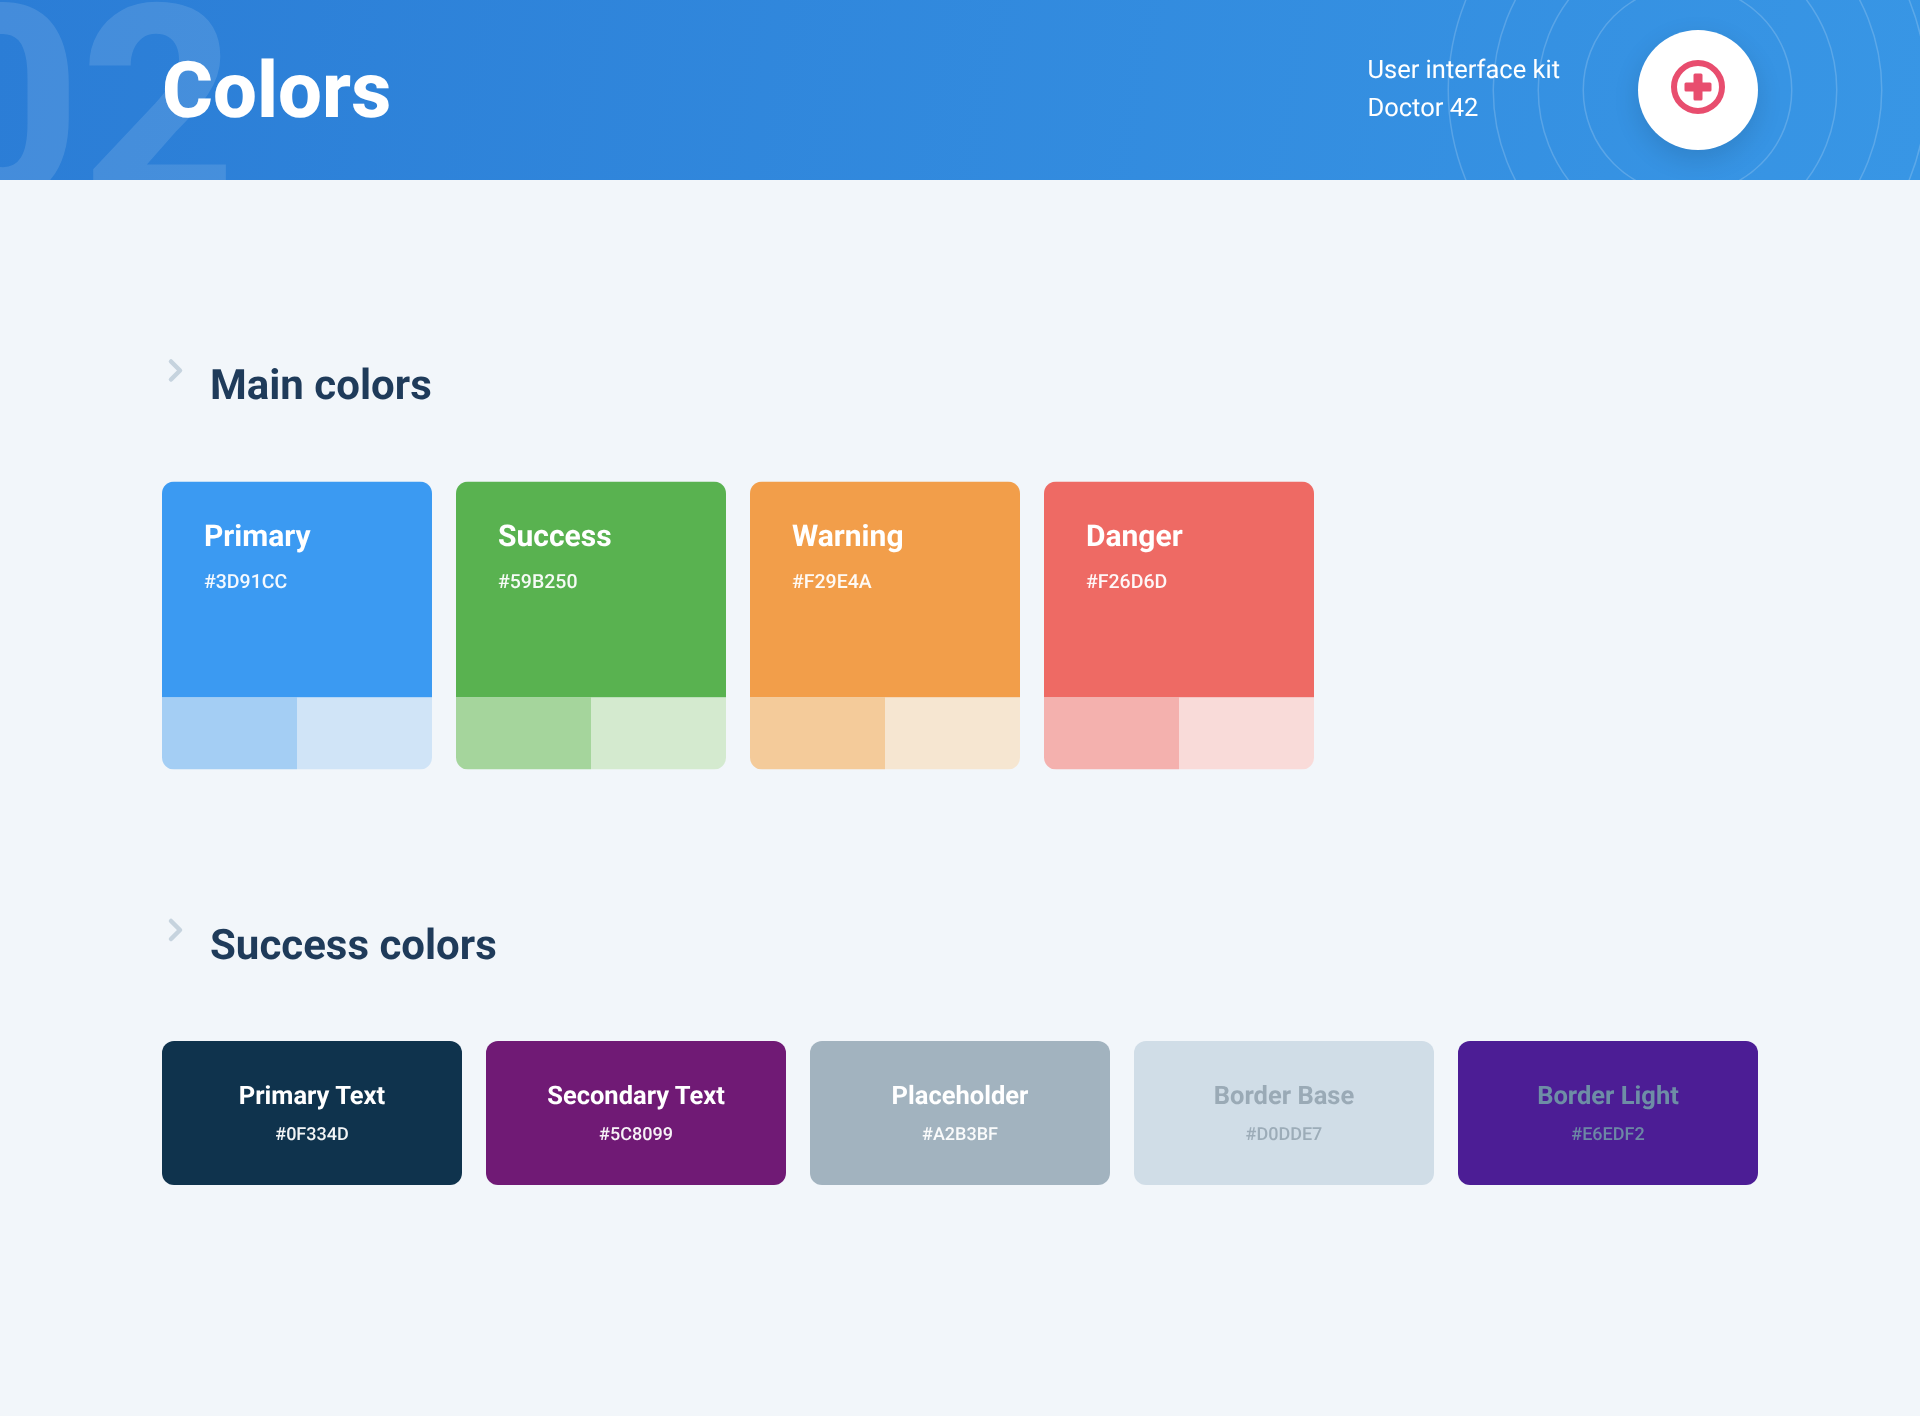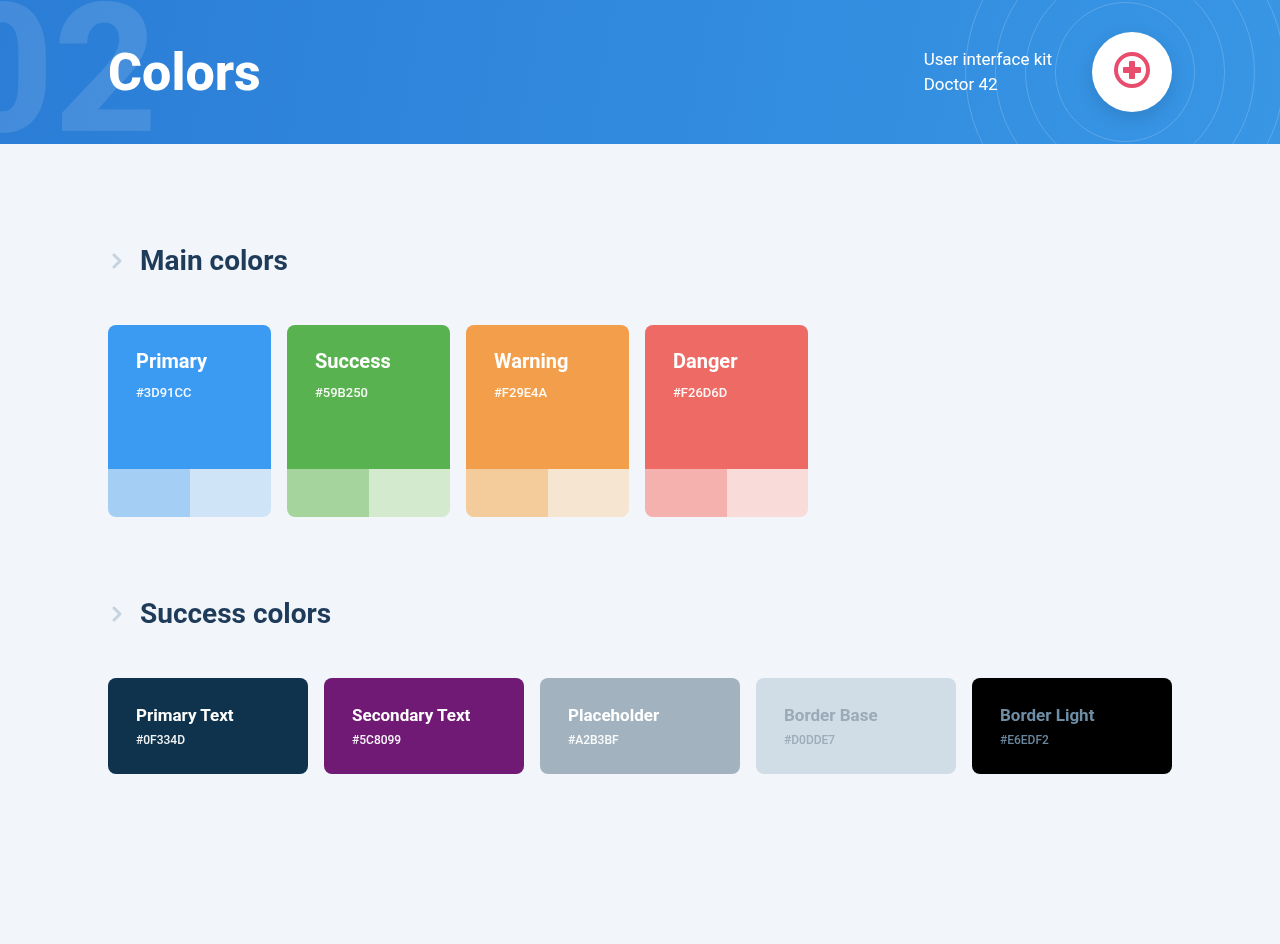--- a/index.html
+++ b/index.html
@@ -4,21 +4,21 @@
   <style>
     * { margin: 0; padding: 0; box-sizing: border-box; }
     body {
       font-family: -apple-system, BlinkMacSystemFont, "Segoe UI", Roboto, sans-serif;
       background: #f2f6fa;
       width: 1280px;
       height: 944px;
       overflow: hidden;
     }
     .header {
-      height: 144px;
+      height: 120px;
       background: linear-gradient(100deg, #2b7dd6 0%, #3896e5 100%);
       position: relative;
       overflow: hidden;
       display: flex;
       align-items: center;
       padding: 0 108px;
       justify-content: space-between;
     }
     .header::before {
       content: "02";
@@ -48,21 +48,21 @@
     .page-title {
       color: #fff;
       font-size: 52px;
       font-weight: 800;
       position: relative;
       z-index: 2;
     }
     .header-right {
       display: flex;
       align-items: center;
-      gap: 40px;
+      gap: 52px;
       position: relative;
       z-index: 2;
       justify-content: center;
     }
     .meta { color: #fff; font-size: 17px; line-height: 1.5; text-align: left; }
     .logo-badge {
       width: 80px; height: 80px;
       background: #fff;
       border-radius: 50%;
       display: flex;
@@ -80,24 +80,25 @@
     }
     .chevron {
       width: 18px; height: 18px;
       flex-shrink: 0;
     }
     .chevron svg { display: block; }
     .section-title {
       font-size: 28px;
       font-weight: 700;
       color: #1f3b5a;
+      margin-top: 20px;
     }
     .swatches { display: flex; gap: 16px; }
     .swatch {
-      width: 163px;
+      width: 180px;
       border-radius: 8px;
       overflow: hidden;
       display: flex;
       flex-direction: column;
     }
     .swatch-main {
       padding: 24px 28px;
       height: 144px;
       color: #fff;
       display: flex;
@@ -109,20 +110,21 @@
     .swatch-sub { display: flex; height: 48px; }
     .swatch-sub div { flex: 1; }
     .swatch2 {
       width: 200px;
       height: 96px;
       border-radius: 8px;
       padding: 32px 28px;
       display: flex;
       flex-direction: column;
       justify-content: center;
+      align-items: center;
     }
     .swatch2 .swatch-name { font-size: 17px; font-weight: 700; margin-bottom: 8px; }
     .swatch2 .swatch-hex { font-size: 12px; font-weight: 500; }
   </style>
 </head>
 <body>
 
 <div class="header">
   <div class="rings">
     <div class="ring r1"></div>
@@ -222,20 +224,20 @@
           <div class="swatch-hex">#5C8099</div>
         </div>
         <div class="swatch2" style="background: rgb(162, 179, 191); color: rgb(255, 255, 255);">
           <div class="swatch-name">Placeholder</div>
           <div class="swatch-hex">#A2B3BF</div>
         </div>
         <div class="swatch2" style="background: rgb(208, 221, 231); color: rgb(154, 170, 182);">
           <div class="swatch-name">Border Base</div>
           <div class="swatch-hex">#D0DDE7</div>
         </div>
-        <div class="swatch2" style="background: #000000; color: rgb(110, 142, 166);">
+        <div class="swatch2" style="background: #4c1d95; color: rgb(110, 142, 166);">
           <div class="swatch-name">Border Light</div>
           <div class="swatch-hex">#E6EDF2</div>
         </div>
       </div>
   </div>
 
 </div>
 
 </body></html>

